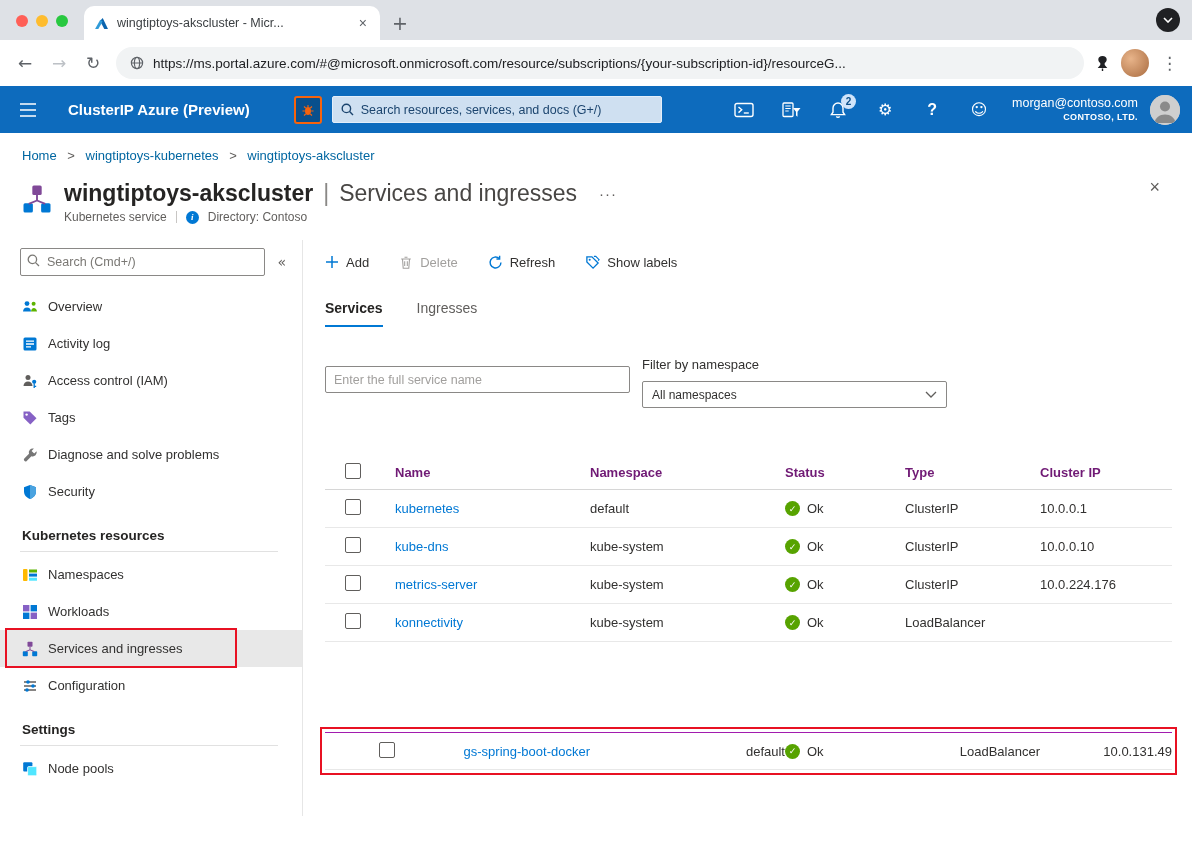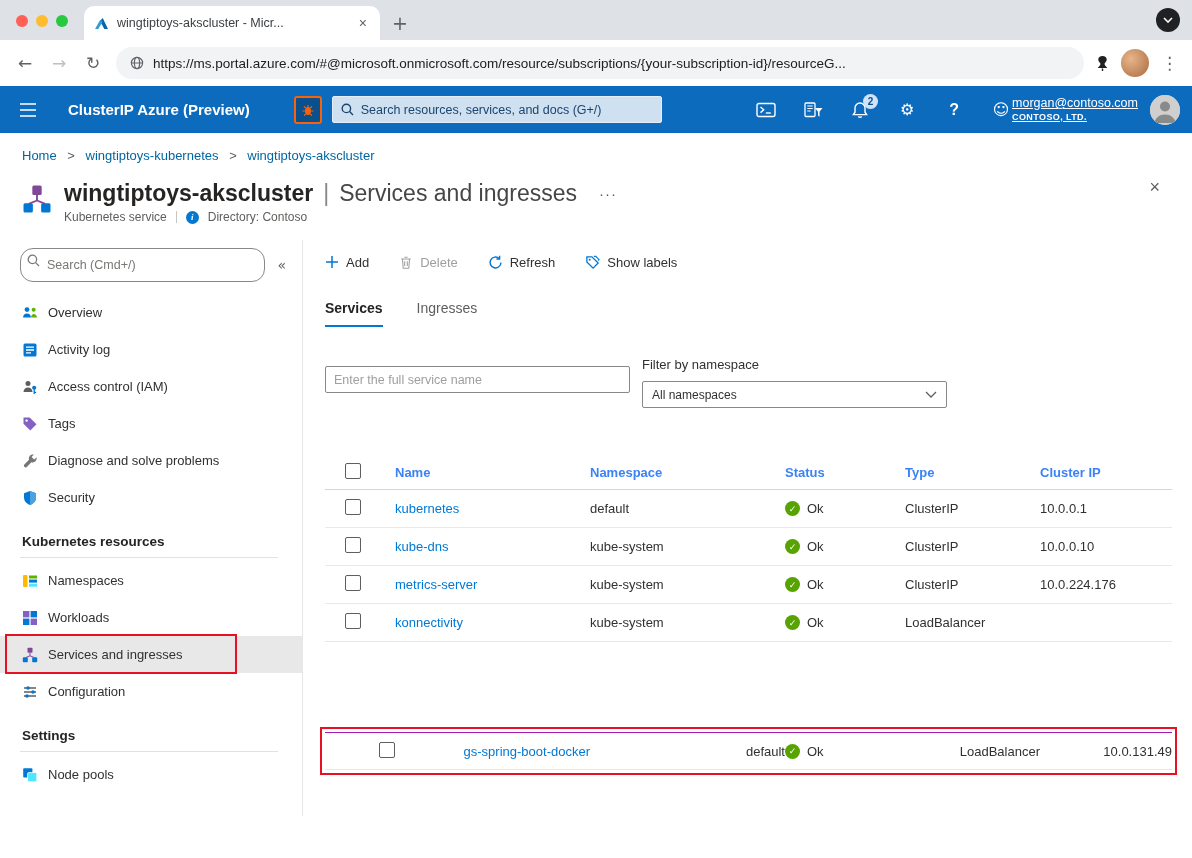--- a/index.html
+++ b/index.html
@@ -38,21 +38,21 @@
             background:rgba(0,0,0,.25); display:flex; align-items:center; justify-content:center; cursor:pointer; }
   .az-search { margin-left:10px; width:330px; height:27px; background:#cfe0f1; border:1px solid #e3eefa;
                border-radius:2px; display:flex; align-items:center; padding:0 8px; gap:7px; }
   .az-search input { border:none; outline:none; background:transparent; font-size:12.5px; color:#be185d; width:100%;
                      font-family:"Liberation Sans",sans-serif; }
   .az-search input::placeholder { color:#1b446e; opacity:1; }
   .tb-icons { margin-left:auto; display:flex; align-items:center; gap:25px; }
   .tb-ic { width:22px; height:22px; position:relative; cursor:pointer; font-size:16px; color:#fff; }
   .badge { position:absolute; top:-5px; right:-7px; min-width:15px; height:15px; border-radius:8px; background:#cfe4fa;
            color:#0b4f8a; font-size:10px; font-weight:700; display:flex; align-items:center; justify-content:center; padding:0 3px; }
-  .userblk { text-align:left; line-height:1.25; cursor:pointer;text-decoration:underline; }
+  .userblk { margin-left:22px; text-align:right; line-height:1.25; cursor:pointer; }
   .userblk .em { font-size:12.5px; }
   .userblk .org { font-size:9px; font-weight:700; letter-spacing:.4px; }
   .az-avatar { width:30px; height:30px; border-radius:50%; background:#cfcfcf; margin-left:12px; overflow:hidden; flex:none; cursor:pointer; }
 
   
   .portal { height:725px; overflow:hidden; }
   .breadcrumb { padding:15px 0 0 22px; font-size:13px; color:#605e5c; }
   .breadcrumb a { color:#0066a1; text-decoration:none; cursor:pointer; }
   .breadcrumb .bsep { margin:0 7px; color:#605e5c; }
 
@@ -69,21 +69,21 @@
   .info-i { width:13px; height:13px; border-radius:50%; background:#0078d4; color:#fff; font-size:9px; font-style:italic;
             font-weight:700; display:inline-flex; align-items:center; justify-content:center; font-family:"Liberation Serif",serif; }
   .ph-close { position:absolute; right:32px; top:14px; font-size:18px; color:#605e5c; cursor:pointer; }
 
   .content { display:flex; margin-top:16px; height:576px; }
 
   
   .sidebar { width:303px; flex:none; border-right:1px solid #e6e6e6; overflow:hidden; }
   .sb-searchrow { display:flex; align-items:center; margin:8px 16px 12px 20px; }
   .sb-searchwrap { position:relative; flex:1; }
-  .sb-searchwrap input { width:100%; height:34px; border:1px solid #8a8886; border-radius:13px; padding:0 6px 0 26px;
+  .sb-searchwrap input { width:100%; height:28px; border:1px solid #8a8886; border-radius:2px; padding:0 6px 0 26px;
                          font-size:12.5px; color:#323130; outline:none; font-family:"Liberation Sans",sans-serif; }
   .sb-searchwrap input::placeholder { color:#7a7874; }
   .sb-mag { position:absolute; left:7px; top:6px; }
   .sb-collapse { margin-left:12px; color:#605e5c; font-size:14px; cursor:pointer; }
   .nav-item { display:flex; align-items:center; height:37px; padding-left:22px; font-size:13px; color:#323130;
               cursor:pointer; position:relative; }
   .nav-item .icn { width:16px; height:16px; margin-right:10px; flex:none; }
   .nav-item.active { background:#e8e8e8; }
   .red-ring { position:absolute; left:5px; top:-2px; width:232px; height:40px; border:2px solid #e81123; pointer-events:none; }
   .nav-heading { font-size:13.5px; font-weight:700; color:#252423; padding:18px 0 8px 22px; }
@@ -102,21 +102,21 @@
   .filter .flabel { font-size:13px; color:#323130; }
   .filter input { margin-top:9px; width:100%; height:27px; border:1px solid #8a8886; border-radius:2px; padding:0 8px;
                   font-size:12.5px; color:#323130; outline:none; font-family:"Liberation Sans",sans-serif; }
   .filter input::placeholder { color:#a19f9d; }
   .dropdown { margin-top:9px; width:100%; height:27px; border:1px solid #8a8886; border-radius:2px; display:flex;
               align-items:center; justify-content:space-between; padding:0 9px; font-size:12px; color:#323130; cursor:pointer; background:#fff; }
 
   .grid { margin-top:48px; }
   .grow { display:grid; grid-template-columns:70px 195px 195px 120px 135px 1fr; align-items:center; height:38px;
           border-bottom:1px solid #e8e8e8; font-size:13px; }
-  .grow.ghead { height:34px; border-bottom:1px solid #d6d6d6; color:#3b82f6; font-weight:600; }
+  .grow.ghead { height:34px; border-bottom:1px solid #d6d6d6; color:#701a75; font-weight:600; }
   .cbcell { padding-left:20px; }
   .cb { width:16px; height:16px; border:1px solid #605e5c; border-radius:2px; background:#fff; display:inline-block; cursor:pointer; }
   .namecell a { color:#0078d4; text-decoration:none; cursor:pointer; }
   .statuscell { display:flex; align-items:center; }
   .okdot { width:15px; height:15px; border-radius:50%; background:#57a300; color:#fff; display:inline-flex; align-items:center;
            justify-content:center; font-size:9px; margin-right:7px; font-family:"DejaVu Sans",sans-serif; }
   .okdot::before { content:"✓"; }
   .grow.hl { margin-top:90px; border-top:1px solid #a21caf; outline:2px solid #e81123; outline-offset:3px;text-align:right; }
 </style>
 </head>

